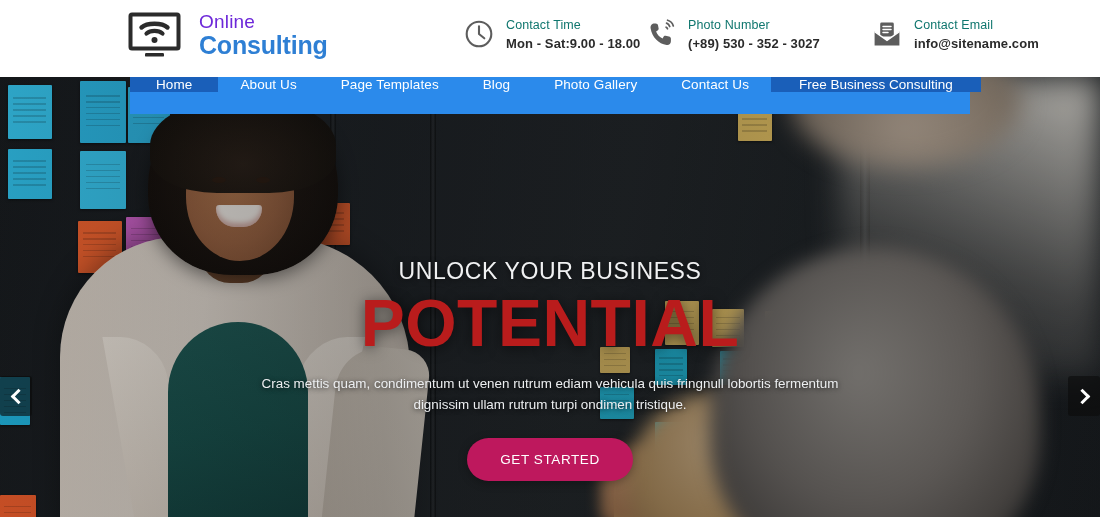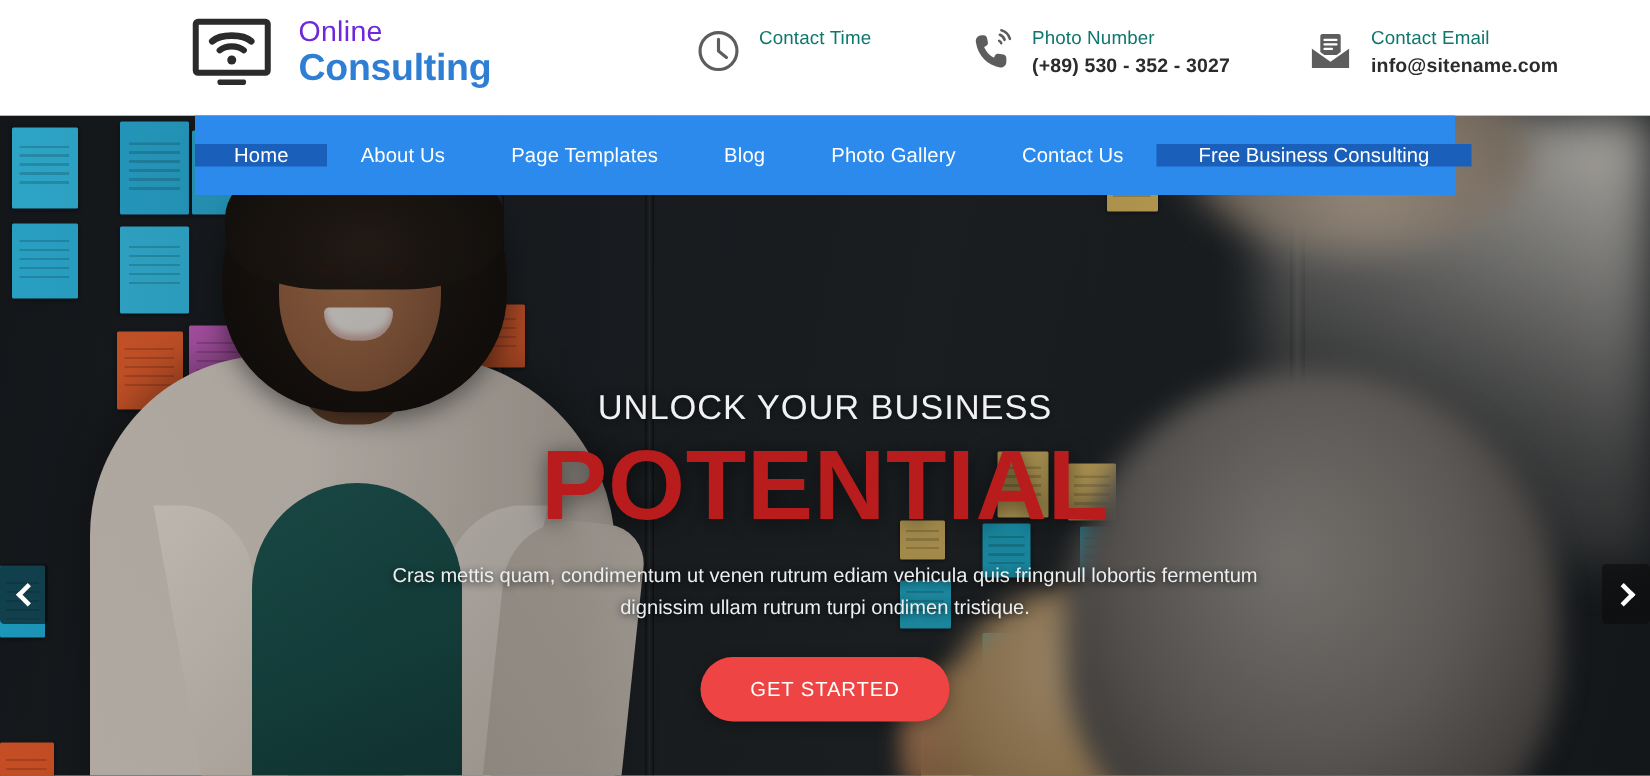--- a/index.html
+++ b/index.html
@@ -157,22 +157,22 @@
     filter:blur(16px);
   }
 
   .hero-overlay {
     position:absolute; inset:0;
     background:linear-gradient(90deg, rgba(10,12,14,.18) 0%, rgba(10,12,14,.34) 35%, rgba(10,12,14,.30) 62%, rgba(10,12,14,.10) 100%);
   }
 
   
   .nav {
-    position:absolute; top:77px; left:130px; width:840px; height:53px;
-    display:flex; align-items:center; z-index:40;
+    position:absolute; top:77px; left:130px; width:840px; height:37px;
+    display:flex; align-items:flex-start; z-index:40;
     background:#2b8aeb;
   }
   .nav-left { display:flex; align-items:stretch; }
   .nav-item {
     display:flex; align-items:center; justify-content:center;
     color:#ffffff; font-size:13.5px; letter-spacing:0.1px;
     padding:0 22px; cursor:pointer; white-space:nowrap;
   }
   .nav-item.active { background:#1a5fb9; padding:0 26px; }
   .nav-cta {
@@ -195,21 +195,21 @@
     color:#b91c1c; font-size:66px; font-weight:bold; letter-spacing:0.5px;
     line-height:1.06; text-shadow:0 2px 14px rgba(0,0,0,.55);
   }
   .hero-desc {
     margin-top:14px; width:600px; text-align:center;
     color:#eceef0; font-size:13.4px; line-height:1.6;
     text-shadow:0 1px 5px rgba(0,0,0,.75);
   }
   .hero-btn {
     pointer-events:auto; margin-top:22px;
-    background:#ef4444; color:#ffffff; border:none;
+    background:#be185d; color:#ffffff; border:none;
     font-family:"Liberation Sans", sans-serif;
     font-size:13.5px; letter-spacing:0.6px;
     padding:14px 33px; border-radius:24px; cursor:pointer;
     box-shadow:0 2px 10px rgba(0,0,0,.3);
   }
 
   
   .slider-arrow {
     position:absolute; top:376px; width:32px; height:40px; z-index:45;
     background:rgba(12,12,12,.62); border-radius:3px;
@@ -242,20 +242,21 @@
       </span>
     </div>
 
     <div class="contact-group c-time">
       <svg class="contact-icon" viewBox="0 0 30 30">
         <circle cx="15" cy="15" r="12.3" fill="none" stroke="#5d5d5d" stroke-width="2.1"></circle>
         <path d="M15 7.2 V15 L20.3 19.3" fill="none" stroke="#5d5d5d" stroke-width="2.1" stroke-linecap="round" stroke-linejoin="round"></path>
       </svg>
       <span class="contact-txt">
         <span class="contact-label">Contact Time</span>
+        <span class="contact-value">Mon - Sat:9.00 - 18.00</span>
       </span>
     </div>
 
     <div class="contact-group c-phone">
       <svg class="contact-icon" viewBox="0 0 30 30">
         <path d="M8.5 4.5 C6 4.5 4.2 6.6 4.6 9.2 C6 18.4 12.6 24.6 20.6 26 C23 26.4 24.9 24.6 24.9 22.2 L24.9 19.6 C24.9 18.5 24.1 17.6 23 17.4 L19.6 16.8 C18.7 16.6 17.8 17.1 17.4 17.9 L16.6 19.5 C13.6 18 11.3 15.5 10.1 12.4 L11.6 11.5 C12.4 11 12.8 10.1 12.6 9.2 L12 6.3 C11.8 5.3 10.9 4.5 9.8 4.5 Z" fill="#5d5d5d"></path>
         <path d="M20.6 4.2 C22.1 4.8 23.2 6 23.7 7.5" fill="none" stroke="#5d5d5d" stroke-width="1.8" stroke-linecap="round"></path>
         <path d="M20.1 8.2 C20.8 8.5 21.3 9.1 21.5 9.8" fill="none" stroke="#5d5d5d" stroke-width="1.7" stroke-linecap="round"></path>
         <path d="M21.6 1.2 C24.4 2 26.5 4.1 27.3 6.9" fill="none" stroke="#5d5d5d" stroke-width="1.7" stroke-linecap="round"></path>
       </svg>

